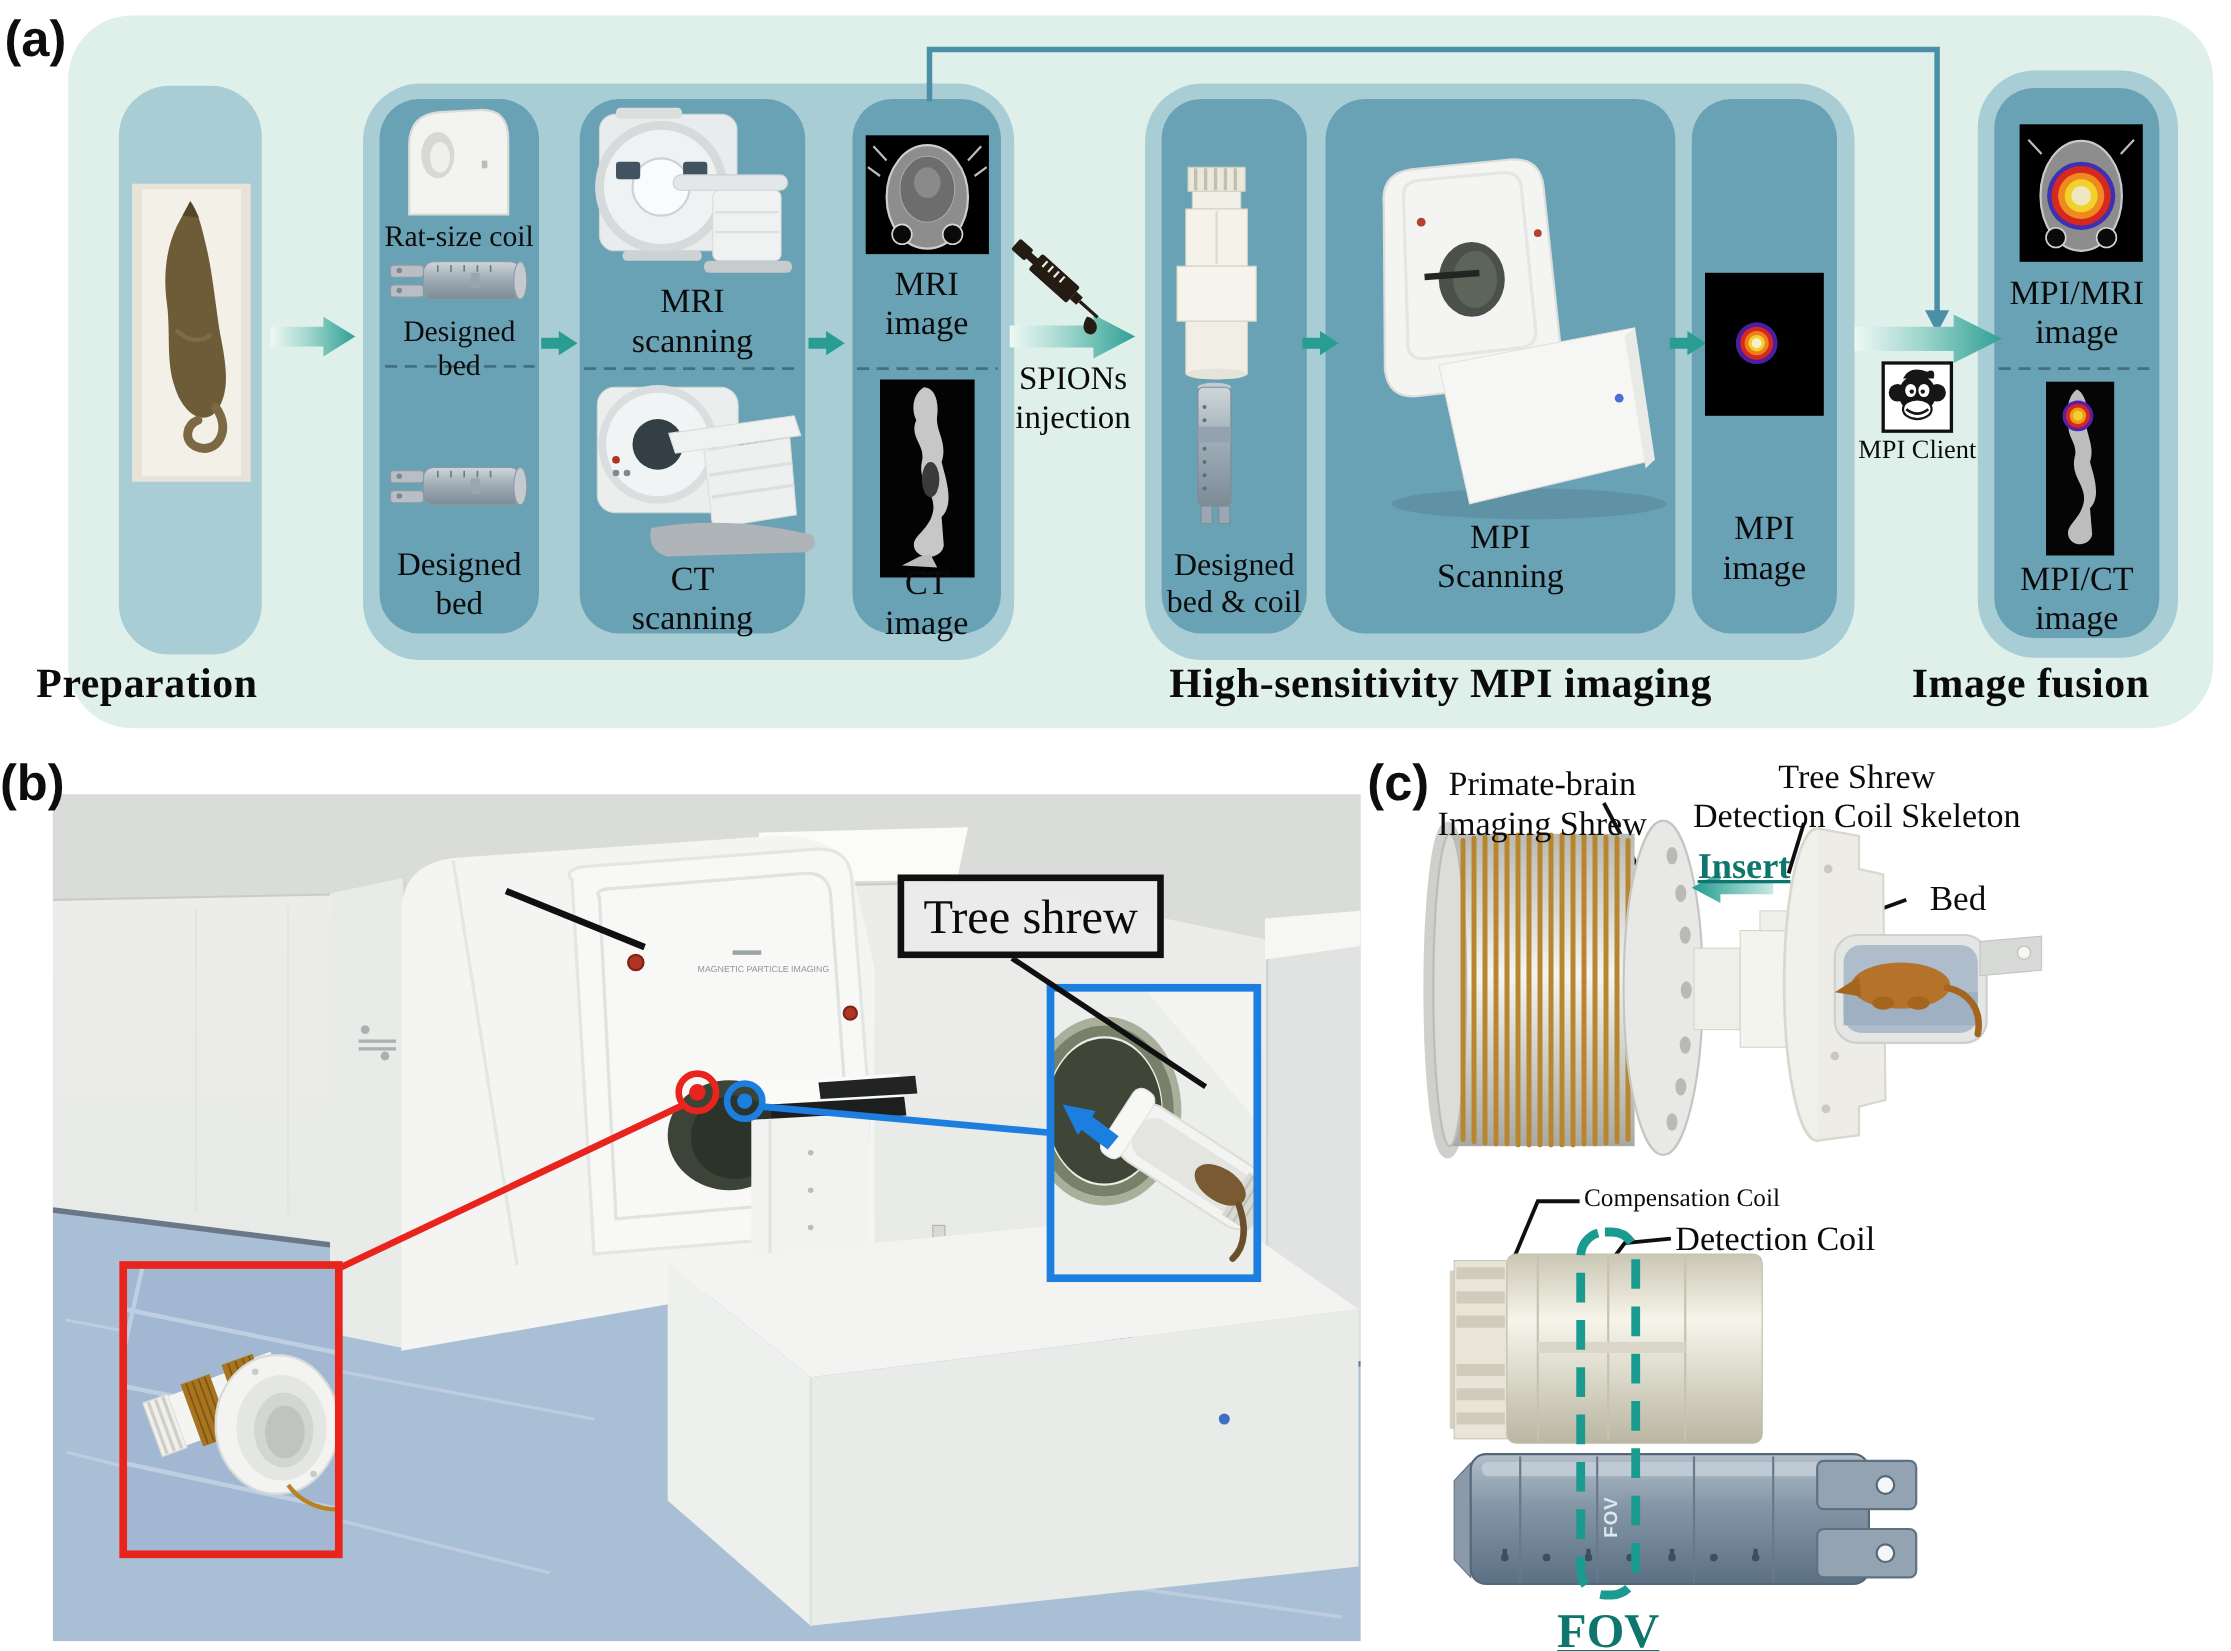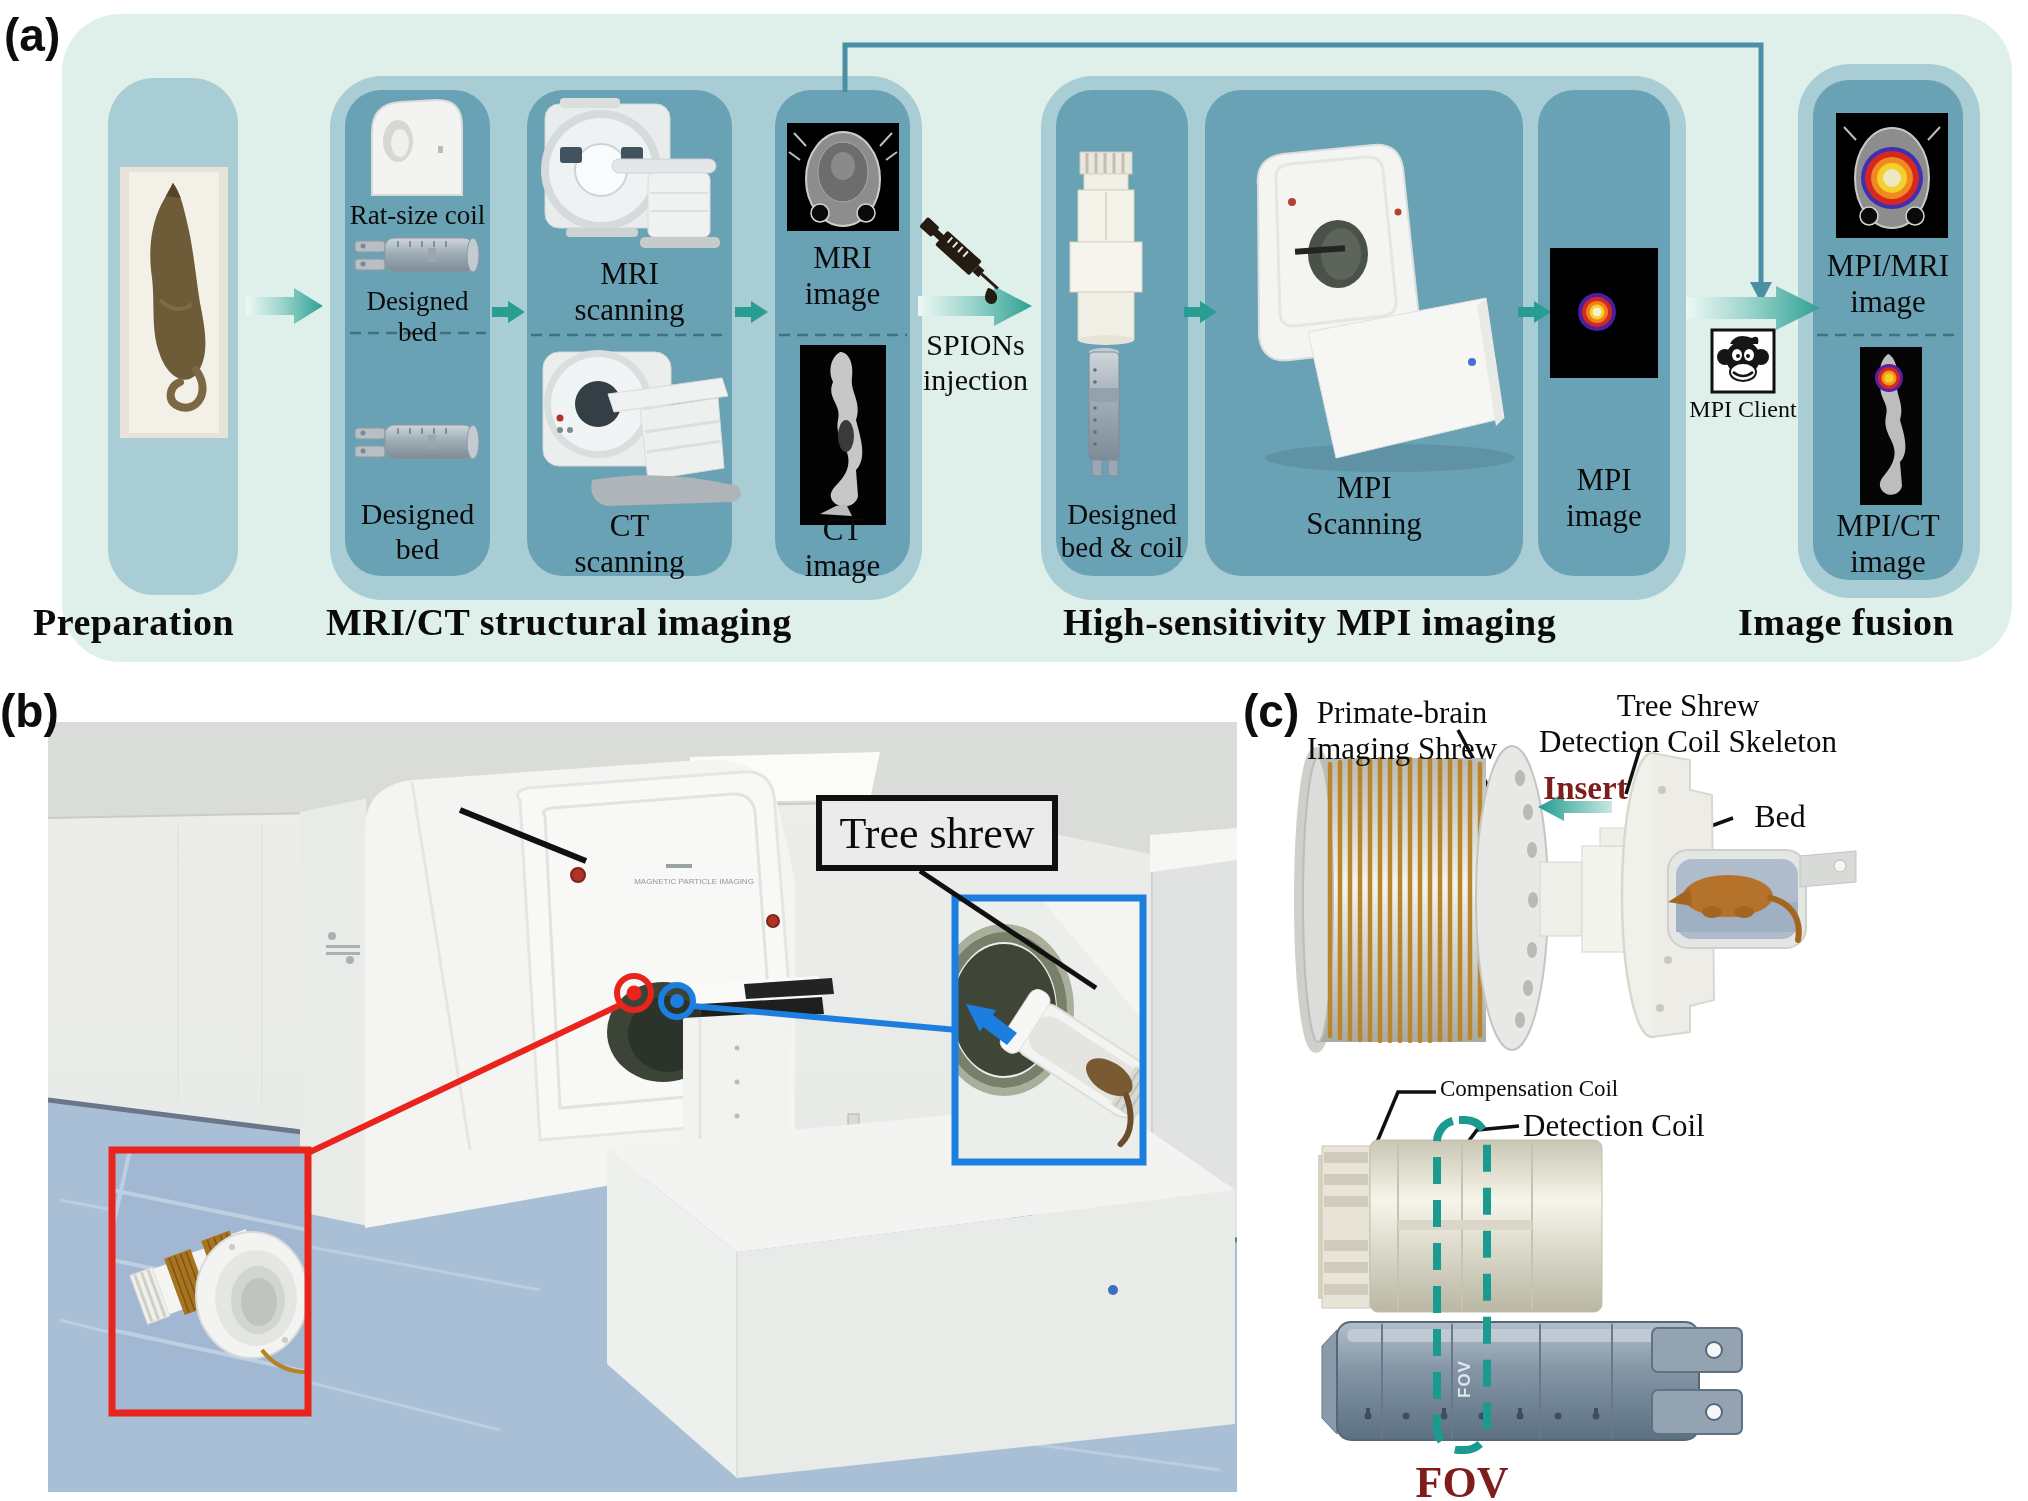--- a/index.html
+++ b/index.html
@@ -9,21 +9,21 @@
   .bg{z-index:1;}
   .mint{background:#dff0eb;border-radius:58px;}
   .grp{background:#a8cdd4;border-radius:52px;}
   .card{background:#6aa2b5;border-radius:36px;}
   .overlay{position:absolute;left:0;top:0;z-index:2;pointer-events:none;}
   .txt{z-index:3;}
   .tag{font-family:"Liberation Sans",sans-serif;font-weight:bold;font-size:46px;color:#0d0d0d;}
   .cap{font-weight:bold;font-size:38px;color:#0b0b0b;letter-spacing:.5px;}
   .lbl{color:#0b0b0b;text-align:center;white-space:pre-line;line-height:1.15;}
   .llbl{color:#0b0b0b;text-align:left;white-space:nowrap;}
-  .teal{color:#7f1d1d;font-weight:bold;}
+  .teal{color:#0f766e;font-weight:bold;text-decoration:underline;}
   .photo{background:linear-gradient(180deg,#ededeb 0%,#e9ebe9 45%,#e2e5e3 100%);}
   .bbox{background:rgba(233,235,233,.93);border:6px solid #101010;
         display:flex;align-items:center;justify-content:center;text-align:center;
         white-space:pre-line;line-height:1.25;color:#0b0b0b;box-sizing:border-box;}
 </style>
 </head>
 <body>
 
 <div class="canvas">
 
@@ -609,21 +609,20 @@
 Scanning</div>
   <div class="abs txt lbl" style="left:1538px;top:462px;width:132px;font-size:31px">MPI
 image</div>
   <div class="abs txt lbl" style="left:1682px;top:396px;width:122px;font-size:24px">MPI Client</div>
   <div class="abs txt lbl" style="left:1813px;top:248px;width:150px;font-size:31px">MPI/MRI
 image</div>
   <div class="abs txt lbl" style="left:1813px;top:508px;width:150px;font-size:31px">MPI/CT
 image</div>
 
   <div class="abs txt cap" style="left:33px;top:600px;width:280px">Preparation</div>
-  <div class="abs txt cap" style="left:326px;top:600px;width:600px">MRI/CT structural imaging</div>
   <div class="abs txt cap" style="left:1063px;top:600px;width:600px">High-sensitivity MPI imaging</div>
   <div class="abs txt cap" style="left:1738px;top:600px;width:300px">Image fusion</div>
 
   <div class="abs txt bbox" style="left:816px;top:795px;width:242px;height:76px;font-size:44px">Tree shrew</div>
 
   <div class="abs txt lbl" style="left:1282px;top:695px;width:240px;font-size:31px">Primate-brain
 Imaging Shrew</div>
   <div class="abs txt lbl" style="left:1503px;top:688px;width:370px;font-size:31px">Tree Shrew
 Detection Coil Skeleton</div>
   <div class="abs txt lbl teal" style="left:1528px;top:770px;width:115px;font-size:33px">Insert</div>

